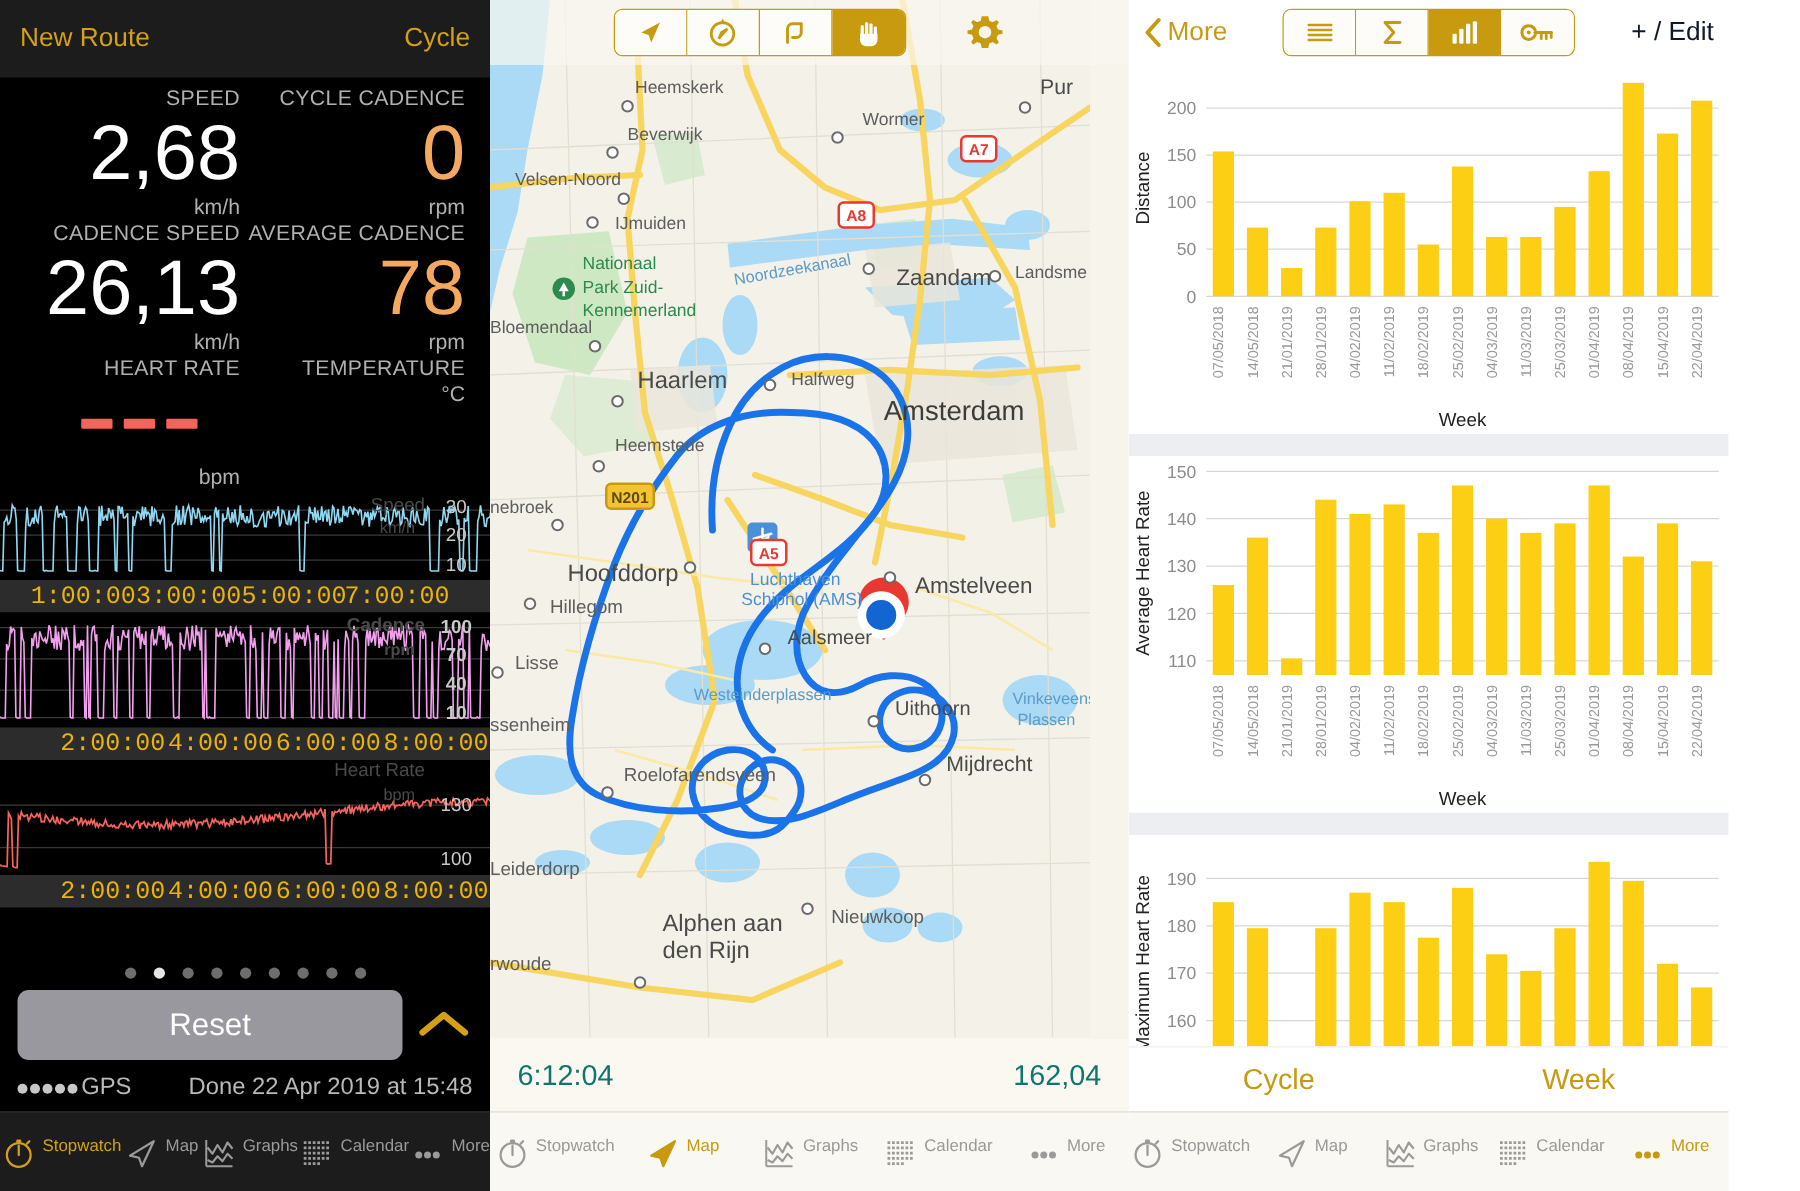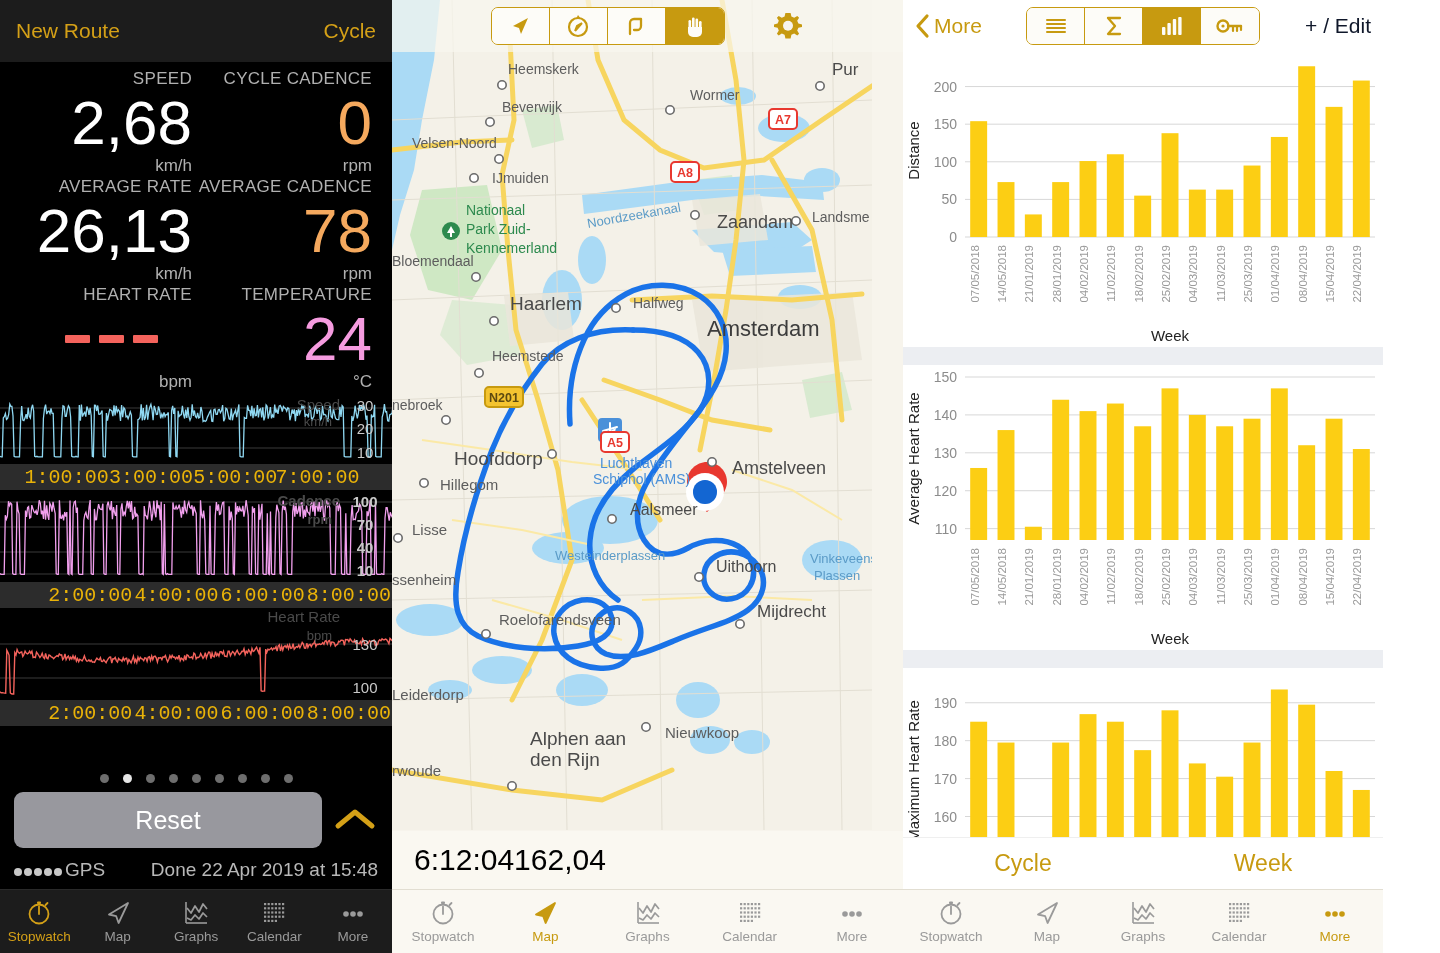--- a/index.html
+++ b/index.html
@@ -49,41 +49,41 @@
   .reset-btn { flex:1; height:56px; background:#98989e; border-radius:9px; color:#fff;
                font-size:25px; display:flex; align-items:center; justify-content:center; }
   .chev-up { width:46px; height:46px; display:flex; align-items:center; justify-content:center; }
   .status-row { height:38px; display:flex; align-items:center; justify-content:space-between;
                 padding:0 14px; background:#000; font-size:19px; color:#b8b8b8; }
   .gps-dots { display:inline-flex; gap:2px; align-items:center; margin-right:3px; }
   .gps-dots i { width:8px; height:8px; border-radius:50%; background:#c8c8c8; display:block; }
 
   .tabbar { height:64px; display:flex; align-items:center; border-top:1px solid #2a2a2a; }
   #panel-left .tabbar { background:#1c1c1c; }
-  .tab { flex:1; display:flex; flex-direction:column; align-items:center; justify-content:center; gap:4px; }
+  .tab { flex:1; display:flex; flex-direction:row; align-items:flex-start; justify-content:center; gap:4px; }
   .tab .tab-label { font-size:13.5px; }
   #panel-left .tab .tab-label { color:#9a9a9a; }
   #panel-left .tab.active .tab-label { color:#d4a017; }
   .tab-icon { height:26px; display:flex; align-items:flex-end; }
 
   
   #panel-mid { width:511px; background:#f7f4ec; }
   .map-toolbar { position:absolute; top:0; left:0; right:0; height:52px; z-index:40;
                  display:flex; align-items:center; justify-content:center; gap:46px;
                  background:rgba(248,246,238,.72); }
   .seg { display:flex; border:1.6px solid #c79a10; border-radius:7px; overflow:hidden; }
   .seg > div { width:58px; height:36px; display:flex; align-items:center; justify-content:center;
                background:#fdfcf8; border-right:1.6px solid #c79a10; }
   .seg > div:last-child { border-right:none; }
   .seg > div.sel { background:#c79a10; }
   .gear { width:34px; height:34px; }
   .map-canvas { position:absolute; top:0; left:0; width:480px; height:830px; }
   .map-stats { position:absolute; left:0; right:0; bottom:64px; height:58px;
-               display:flex; align-items:center; 
-               padding:0 22px; font-size:30px; color:#000000;
+               display:flex; align-items:center; justify-content:space-between;
+               padding:0 22px; font-size:23px; color:#0f766e;
                background:rgba(250,248,242,.9); }
   #panel-mid .tabbar, #panel-right .tabbar { position:absolute; bottom:0; left:0; right:0;
                background:#faf8f2; border-top:1px solid #e2ded2; }
   #panel-mid .tab .tab-label, #panel-right .tab .tab-label { color:#9a9a9a; }
   #panel-mid .tab.active .tab-label, #panel-right .tab.active .tab-label { color:#c79a10; }
 
   
   #panel-right { width:480px; background:#fff; }
   .r-header { height:52px; display:flex; align-items:center; justify-content:space-between;
               padding:0 12px; background:#fff; }
@@ -115,21 +115,21 @@
         <div class="unit">km/h</div>
       </div>
       <div class="metric">
         <div class="label">CYCLE CADENCE</div>
         <div class="value v-orange">0</div>
         <div class="unit">rpm</div>
       </div>
     </div>
     <div class="metric-row">
       <div class="metric">
-        <div class="label">AVERAGE RATE</div>
+        <div class="label">CADENCE SPEED</div>
         <div class="value v-white">26,13</div>
         <div class="unit">km/h</div>
       </div>
       <div class="metric">
         <div class="label">AVERAGE CADENCE</div>
         <div class="value v-orange">78</div>
         <div class="unit">rpm</div>
       </div>
     </div>
     <div class="metric-row">
@@ -137,21 +137,20 @@
         <div class="label">HEART RATE</div>
         <div class="hr-dashes">
           <span></span>
           <span></span>
           <span></span>
         </div>
         <div class="unit">bpm</div>
       </div>
       <div class="metric">
         <div class="label">TEMPERATURE</div>
-        <div class="value v-pink">24</div>
         <div class="unit">°C</div>
       </div>
     </div>
   </div>
 
   <div class="graphs">
 
     <div class="graph-block" style="height:70px;">
       <svg class="graph-svg" height="70" viewBox="0 0 480 70" preserveAspectRatio="none">
         <g stroke="#3a3a3a" stroke-width="1">

